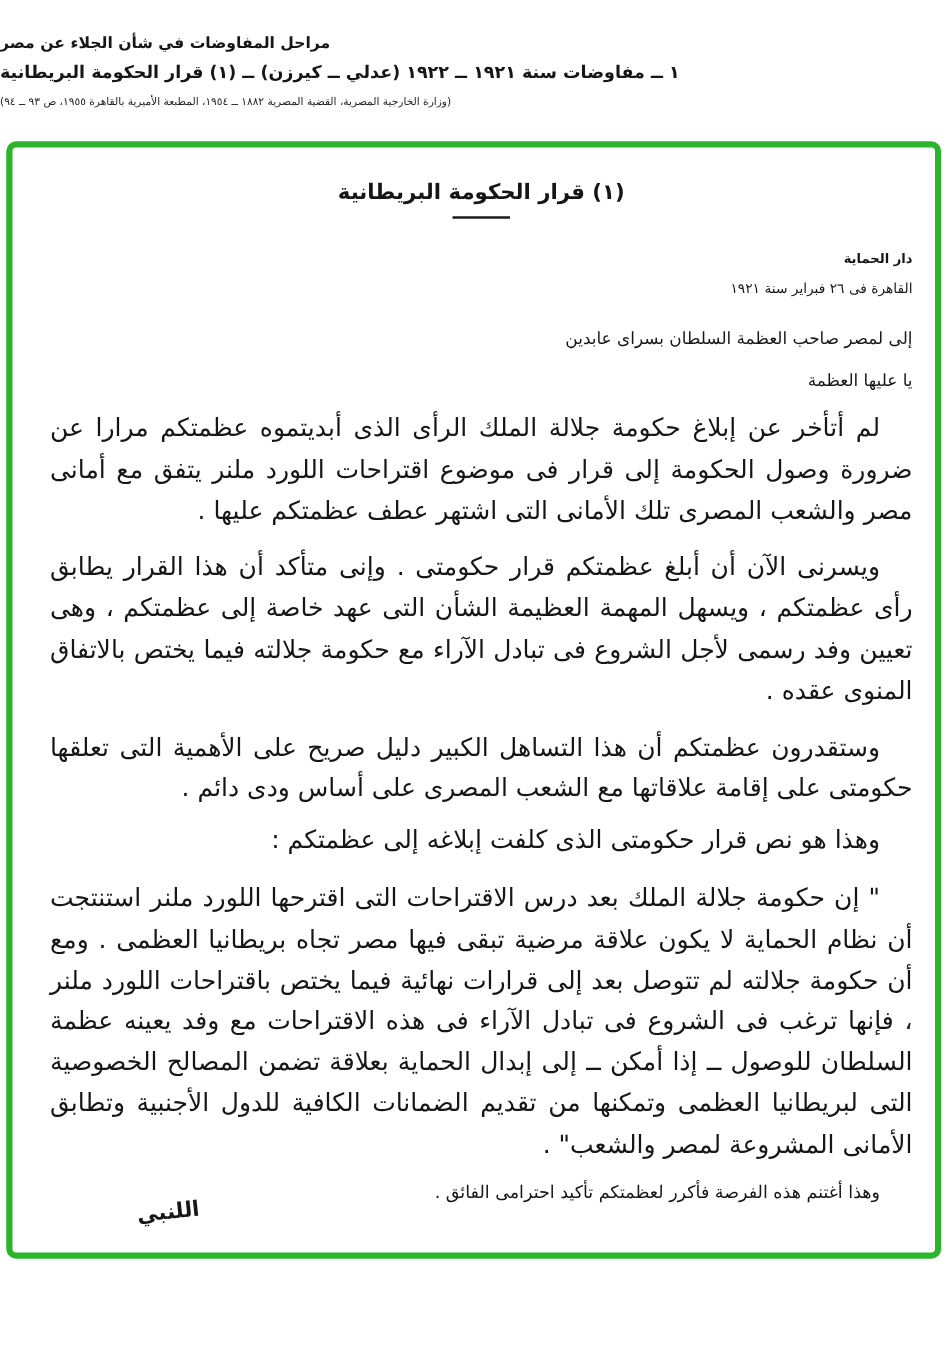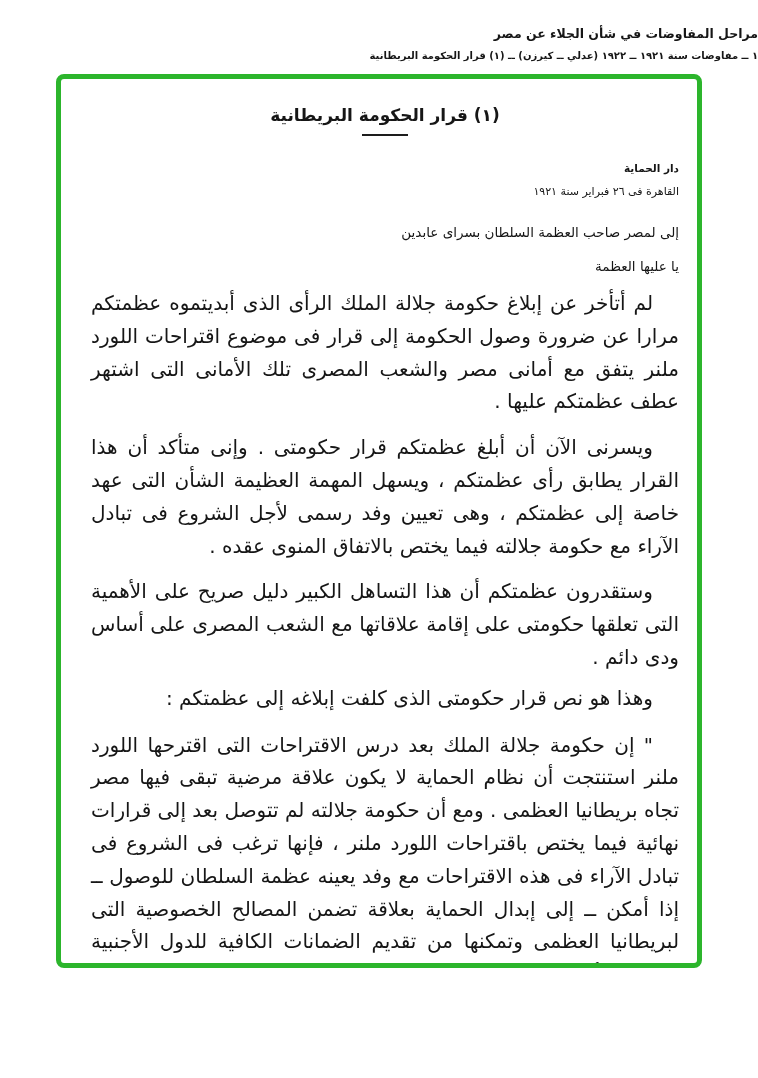--- a/index.html
+++ b/index.html
@@ -1,26 +1,26 @@
 <!DOCTYPE html>
 <html lang="ar"><head>
 <meta charset="utf-8">
 <style>
   * { margin:0; padding:0; box-sizing:border-box; }
   html,body { width:758px; height:1078px; background:#ffffff; overflow:hidden; }
   body { font-family:"DejaVu Sans", sans-serif; color:#161616; }
 
-  .top-header { text-align:right; padding-top:26px; }
+  .top-header { text-align:left; padding-top:26px; }
   .hdr-line1 { font-size:12.5px; font-weight:bold; }
-  .hdr-line2 { font-size:10px;   font-weight:bold; margin-top:9px; }
+  .hdr-line2 { font-size:14px;   font-weight:bold; margin-top:9px; }
   .hdr-line3 { font-size:8.5px;  margin-top:11px; color:#222; }
 
   .green-box {
-    margin:13px auto 0 auto;
-    width:646px; height:894px;
+    margin:26px auto 0 auto;
+    width:748px; height:894px;
     border:5px solid #2cb52c;
     border-radius:8px;
     background:#ffffff;
     overflow:hidden;
   }
 
   .letter { padding:16px 18px 0 30px; direction:rtl; }
 
   .title-wrap  { text-align:center; margin-top:10px; }
   .letter-title{ font-size:17px; font-weight:bold; }
@@ -53,20 +53,21 @@
   }
 </style>
 </head>
 <body>
 
 <div class="page">
 
   <header class="top-header" dir="rtl">
     <div class="hdr-line1">مراحل المفاوضات في شأن الجلاء عن مصر</div>
     <div class="hdr-line2">١ ــ مفاوضات سنة ١٩٢١ ــ ١٩٢٢ (عدلي ــ كيرزن) ــ (١) قرار الحكومة البريطانية</div>
+    <div class="hdr-line3">(وزارة الخارجية المصرية، القضية المصرية ١٨٨٢ ــ ١٩٥٤، المطبعة الأميرية بالقاهرة ١٩٥٥، ص ٩٣ ــ ٩٤)</div>
   </header>
 
   <div class="green-box">
     <div class="letter">
 
       <div class="title-wrap">
         <div class="letter-title">(١) قرار الحكومة البريطانية</div>
         <div class="title-rule"></div>
       </div>
 

